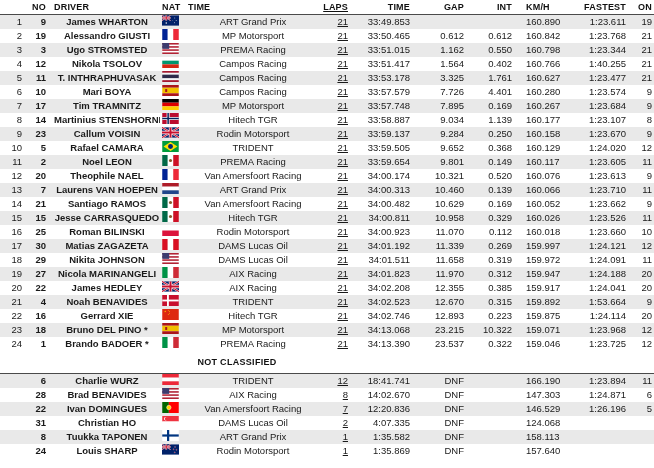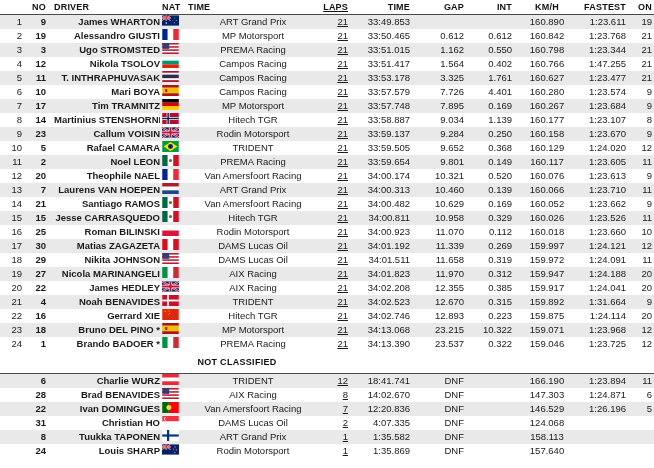--- a/index.html
+++ b/index.html
@@ -40,28 +40,28 @@
     padding-bottom: 3px;
     height: 16px;
     border-bottom: 1.6px solid #4a4a4a;
   }
   tbody tr.stripe-dark { background: #e9e9e9; }
   tbody tr.stripe-light { background: #ffffff; }
 
   
   .c-pos   { width: 28px;  text-align: right; padding-right: 6px !important; }
   .c-no    { width: 26px;  text-align: right; padding-right: 8px !important; font-weight: bold; }
-  .c-driver{ width: 106px; text-align: right;  font-weight: bold; }
+  .c-driver{ width: 106px; text-align: center;  font-weight: bold; }
   .c-nat   { width: 28px;  text-align: left;  padding-left: 2px !important; }
   .c-team  { width: 130px; text-align: center; }
   .c-laps  { width: 42px;  text-align: right; padding-right: 12px !important; text-decoration: underline; }
   .c-time  { width: 62px;  text-align: right; padding-right: 12px !important; }
   .c-gap   { width: 54px;  text-align: right; padding-right: 12px !important; }
   .c-int   { width: 50px;  text-align: right; padding-right: 14px !important; margin-left: 28px; }
-  .c-kmh   { width: 54px;  text-align: center; padding-right: 12px !important; }
+  .c-kmh   { width: 54px;  text-align: left; padding-right: 12px !important; }
   .c-fast  { width: 56px;  text-align: right; padding-right: 10px !important; }
   .c-on    { width: 24px;  text-align: right; padding-right: 8px !important; }
 
   thead th.c-driver, thead th.c-team, thead th.c-nat { text-align: left; margin-top: 20px; }
 
   .nc-band {
     height: 22px;
     position: relative;
   }
   .nc-title {
@@ -210,21 +210,21 @@
                 <rect width="9" height="2" fill="#fff"></rect>
                 <rect y="2" width="9" height="2" fill="#00966E"></rect>
                 <rect y="4" width="9" height="2" fill="#D62612"></rect>
               </svg></span></td>
           <td class="c-team">Campos Racing</td>
           <td class="c-laps">21</td>
           <td class="c-time">33:51.417</td>
           <td class="c-gap">1.564</td>
           <td class="c-int">0.402</td>
           <td class="c-kmh">160.766</td>
-          <td class="c-fast">1:47.255</td>
+          <td class="c-fast">1:40.255</td>
           <td class="c-on">21</td>
         </tr>
         <tr class="stripe-dark">
           <td class="c-pos">5</td>
           <td class="c-no">11</td>
           <td class="c-driver">T. INTHRAPHUVASAK</td>
           <td class="c-nat"><span class="flag"><svg viewBox="0 0 9 6">
                 <rect width="9" height="1" fill="#A51931"></rect>
                 <rect y="1" width="9" height="1" fill="#F4F5F8"></rect>
                 <rect y="2" width="9" height="2" fill="#2D2A4A"></rect>
@@ -530,21 +530,21 @@
                 <rect width="9" height="6" fill="#C8102E"></rect>
                 <rect x="2.6" width="1" height="6" fill="#fff"></rect>
                 <rect y="2.5" width="9" height="1" fill="#fff"></rect>
               </svg></span></td>
           <td class="c-team">TRIDENT</td>
           <td class="c-laps">21</td>
           <td class="c-time">34:02.523</td>
           <td class="c-gap">12.670</td>
           <td class="c-int">0.315</td>
           <td class="c-kmh">159.892</td>
-          <td class="c-fast">1:31.664</td>
+          <td class="c-fast">1:53.664</td>
           <td class="c-on">9</td>
         </tr>
         <tr class="stripe-light">
           <td class="c-pos">22</td>
           <td class="c-no">16</td>
           <td class="c-driver">Gerrard XIE</td>
           <td class="c-nat"><span class="flag"><svg viewBox="0 0 9 6">
                 <rect width="9" height="6" fill="#DE2910"></rect>
                 <polygon points="1.6,.8 1.95,1.75 1,1.2 2.2,1.2 1.25,1.75" fill="#FFDE00"></polygon>
                 <circle cx="3.3" cy=".7" r=".25" fill="#FFDE00"></circle>

